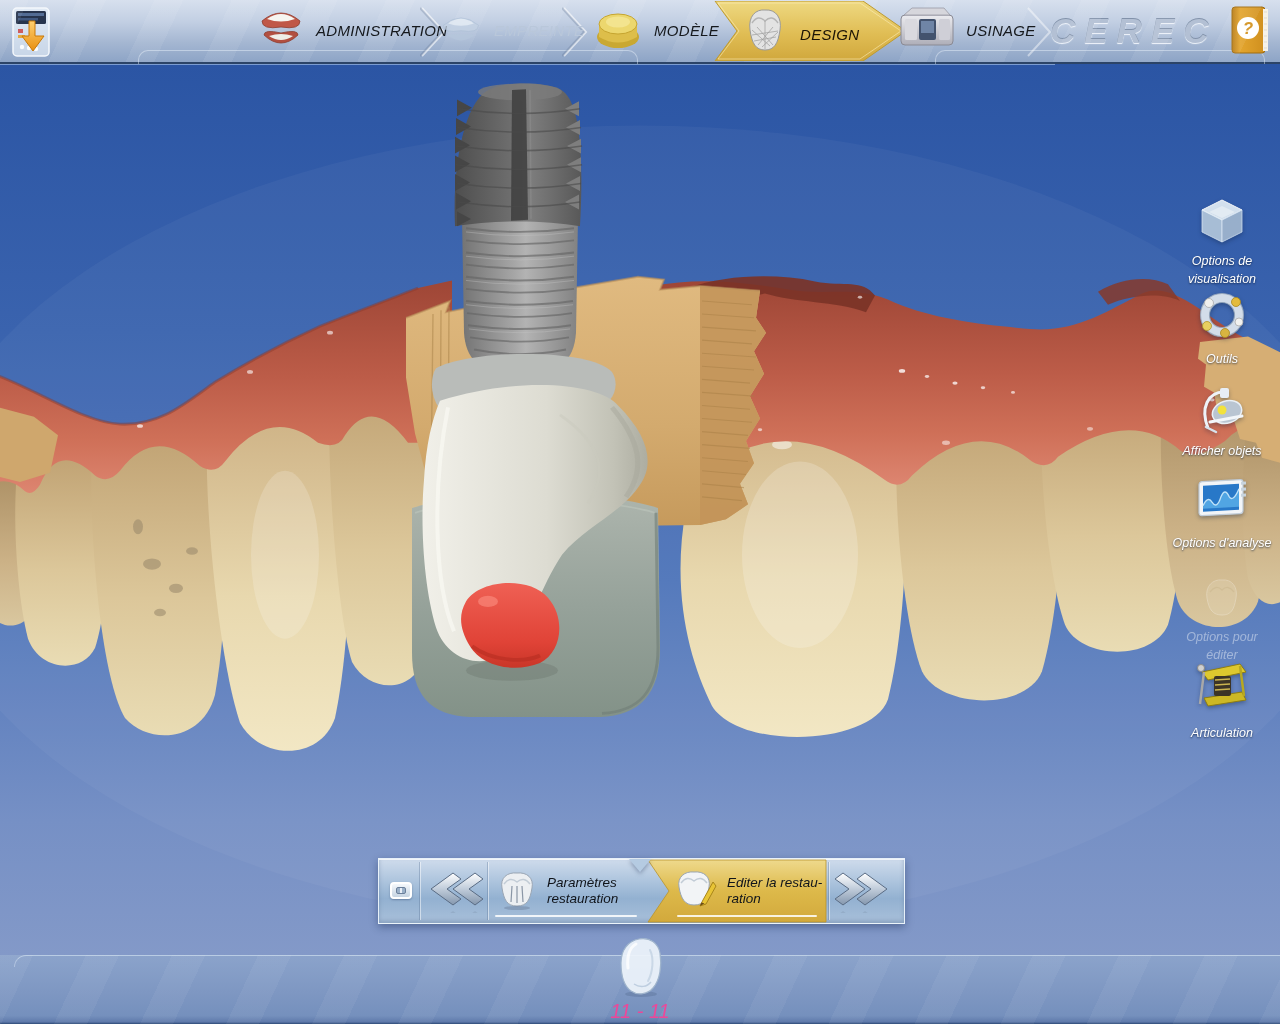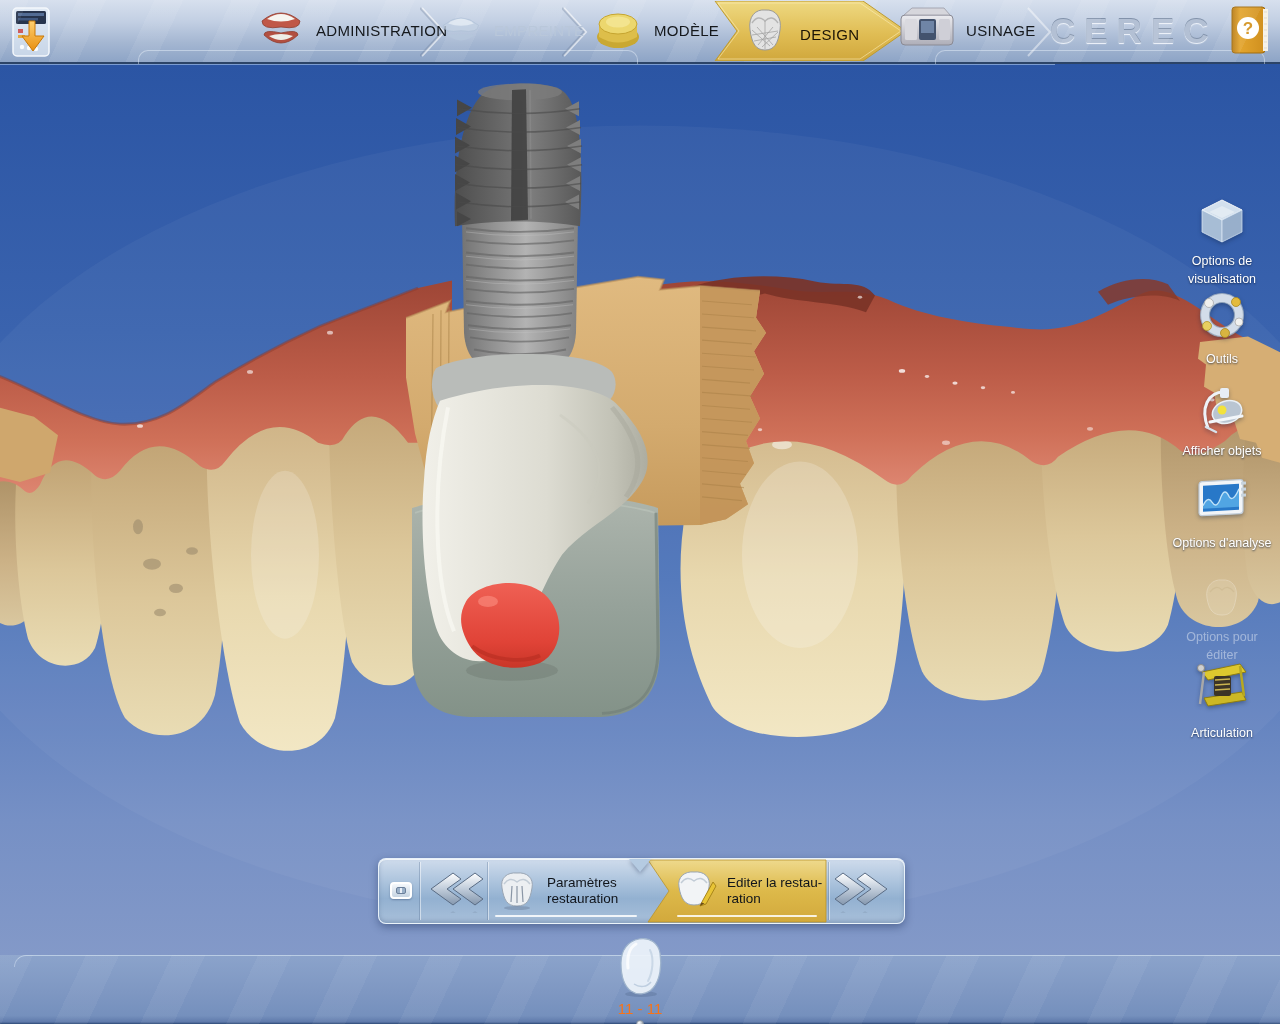--- a/index.html
+++ b/index.html
@@ -1,17 +1,17 @@
 <!DOCTYPE html>
 <html><head>
 <meta charset="utf-8">
 <style>
   * { margin:0; padding:0; box-sizing:border-box; }
   html,body { width:1280px; height:1024px; overflow:hidden; background:#333; }
-  #app { position:relative; width:1280px; height:1024px; font-family:"Liberation Sans", sans-serif; overflow:hidden; }
+  #app { position:relative; width:1280px; height:1024px; font-family:"Liberation Sans", sans-serif; overflow:hidden;font-style:italic; }
 
   
   #topbar { position:absolute; left:0; top:0; width:1280px; height:64px; z-index:10;
     background:linear-gradient(#d7e0ee 0%, #c2cfe3 35%, #a5b7d2 68%, #8da4c6 100%);
     border-bottom:2px solid #2c4467; }
   #topbar::after { content:""; position:absolute; inset:0;
     background:repeating-linear-gradient(115deg, rgba(255,255,255,.07) 0 26px, rgba(255,255,255,0) 26px 70px); }
   .tab-hint { position:absolute; top:50px; height:14px; border:1px solid rgba(240,248,255,.55); border-bottom:none;
     border-radius:10px 10px 0 0; opacity:.8; }
   #tab-hint-left { left:138px; width:500px; }
@@ -35,21 +35,21 @@
   
   .tool { position:absolute; left:1172px; width:100px; text-align:center; z-index:5; cursor:pointer; }
   .tool .ticon { display:block; margin:0 auto 3px auto; filter:drop-shadow(0 2px 2px rgba(10,25,55,.35)); }
   .tool .tlabel { font-size:12.5px; line-height:16px; color:#fff; text-shadow:0 1px 2px rgba(10,25,55,.75); }
   .tool.disabled { cursor:default; }
   .tool.disabled .tlabel { color:rgba(255,255,255,.42); text-shadow:none; }
   .tool.disabled .ticon { opacity:.28; filter:none; }
 
   
   #wheel { position:absolute; left:378px; top:794px; width:527px; height:66px; z-index:6;
-    border:1px solid rgba(238,246,252,.9); border-radius:8px;
+    border:1px solid rgba(238,246,252,.9); border-radius:0;
     background:linear-gradient(#cfdcec 0%, #aac2dc 38%, #93b1d1 62%, #a9c0da 100%);
     box-shadow:0 3px 8px rgba(15,35,75,.4), inset 0 1px 0 rgba(255,255,255,.75), inset 0 -2px 4px rgba(70,95,135,.35);padding-left:32px; }
   #wheel .vsep { position:absolute; top:3px; bottom:3px; width:1px; background:rgba(90,115,150,.35);
     box-shadow:1px 0 0 rgba(255,255,255,.5); }
   #wheel-notch { position:absolute; left:629px; top:859px; z-index:6; width:0; height:0;
     border-left:11px solid transparent; border-right:11px solid transparent; border-top:13px solid #b5cbe2;
     filter:drop-shadow(0 2px 2px rgba(20,40,80,.35)); }
   #collapse-btn { position:absolute; left:11px; top:23px; width:22px; height:17px; border:2px solid #fff; border-radius:4px;
     background:linear-gradient(#f4f8fc, #c6d4e2); box-shadow:0 1px 2px rgba(40,60,100,.4); cursor:pointer; }
   #collapse-btn .bars { position:absolute; left:4px; top:2.5px; width:10px; height:7px; border:1px solid #6a7f9a;
@@ -61,21 +61,21 @@
   #wstep2-bg { position:absolute; inset:0; }
 
   
   #dock { position:absolute; left:0; top:955px; width:1280px; height:69px; z-index:4;
     background:linear-gradient(#8ba3cb 0%, #7e97c2 55%, #7590bd 88%, #5f7aab 97%, #2d4a76 100%); }
   #dock::after { content:""; position:absolute; inset:0;
     background:repeating-linear-gradient(115deg, rgba(255,255,255,.05) 0 30px, rgba(255,255,255,0) 30px 78px); }
   #dock-tab { position:absolute; left:14px; top:0; right:0; height:12px; border-top:1px solid rgba(225,238,250,.55);
     border-left:1px solid rgba(225,238,250,.4); border-top-left-radius:12px; }
   #tooth-indicator { position:absolute; left:596px; top:936px; width:88px; text-align:center; z-index:7; cursor:pointer; }
-  #tooth-indicator .tnum { font-size:15px; color:#f97316; margin-top:-2px; }
+  #tooth-indicator .tnum { font-size:20px; color:#ec4899; margin-top:-2px; }
   #tooth-indicator .tdot { width:8px; height:8px; border-radius:50%; margin:3px auto 0 auto;
     background:radial-gradient(circle at 35% 30%, #ffffff, #9aa4ae 70%, #707a84); border:1px solid #8a94a0; }
 </style>
 </head>
 <body>
 
 <div id="app">
 
   <header id="topbar">
     <div class="tab-hint" id="tab-hint-left"></div>

